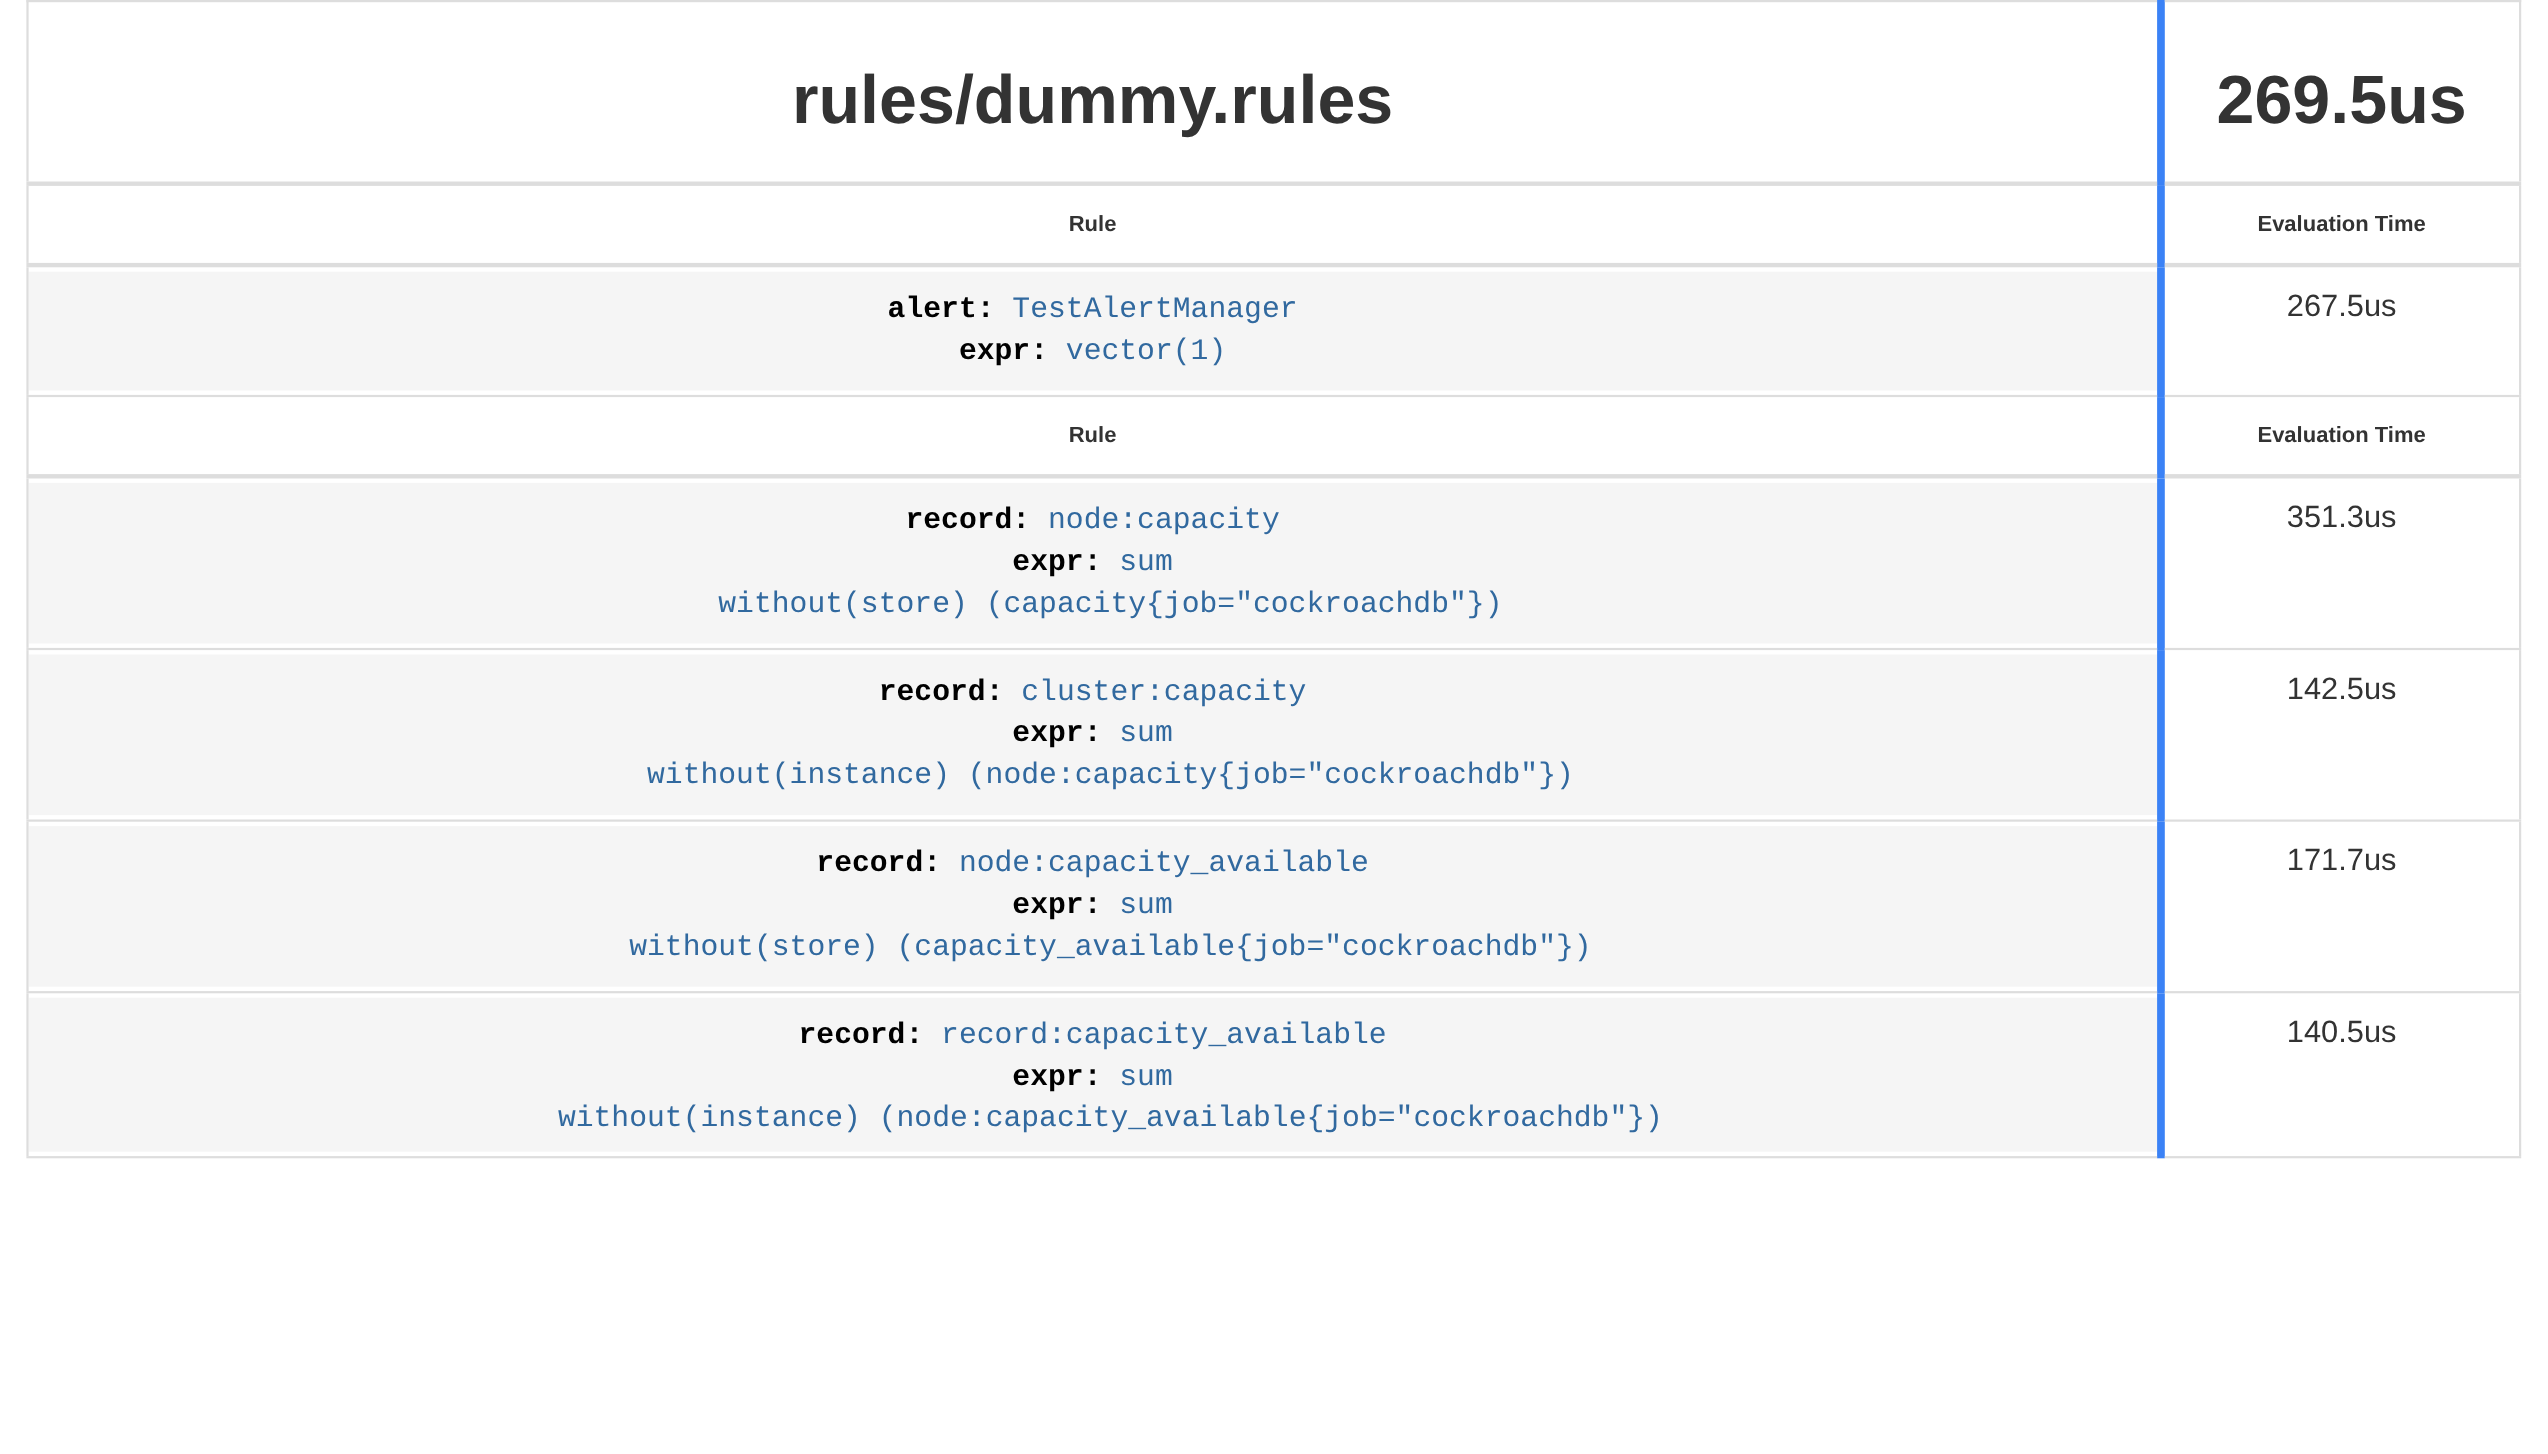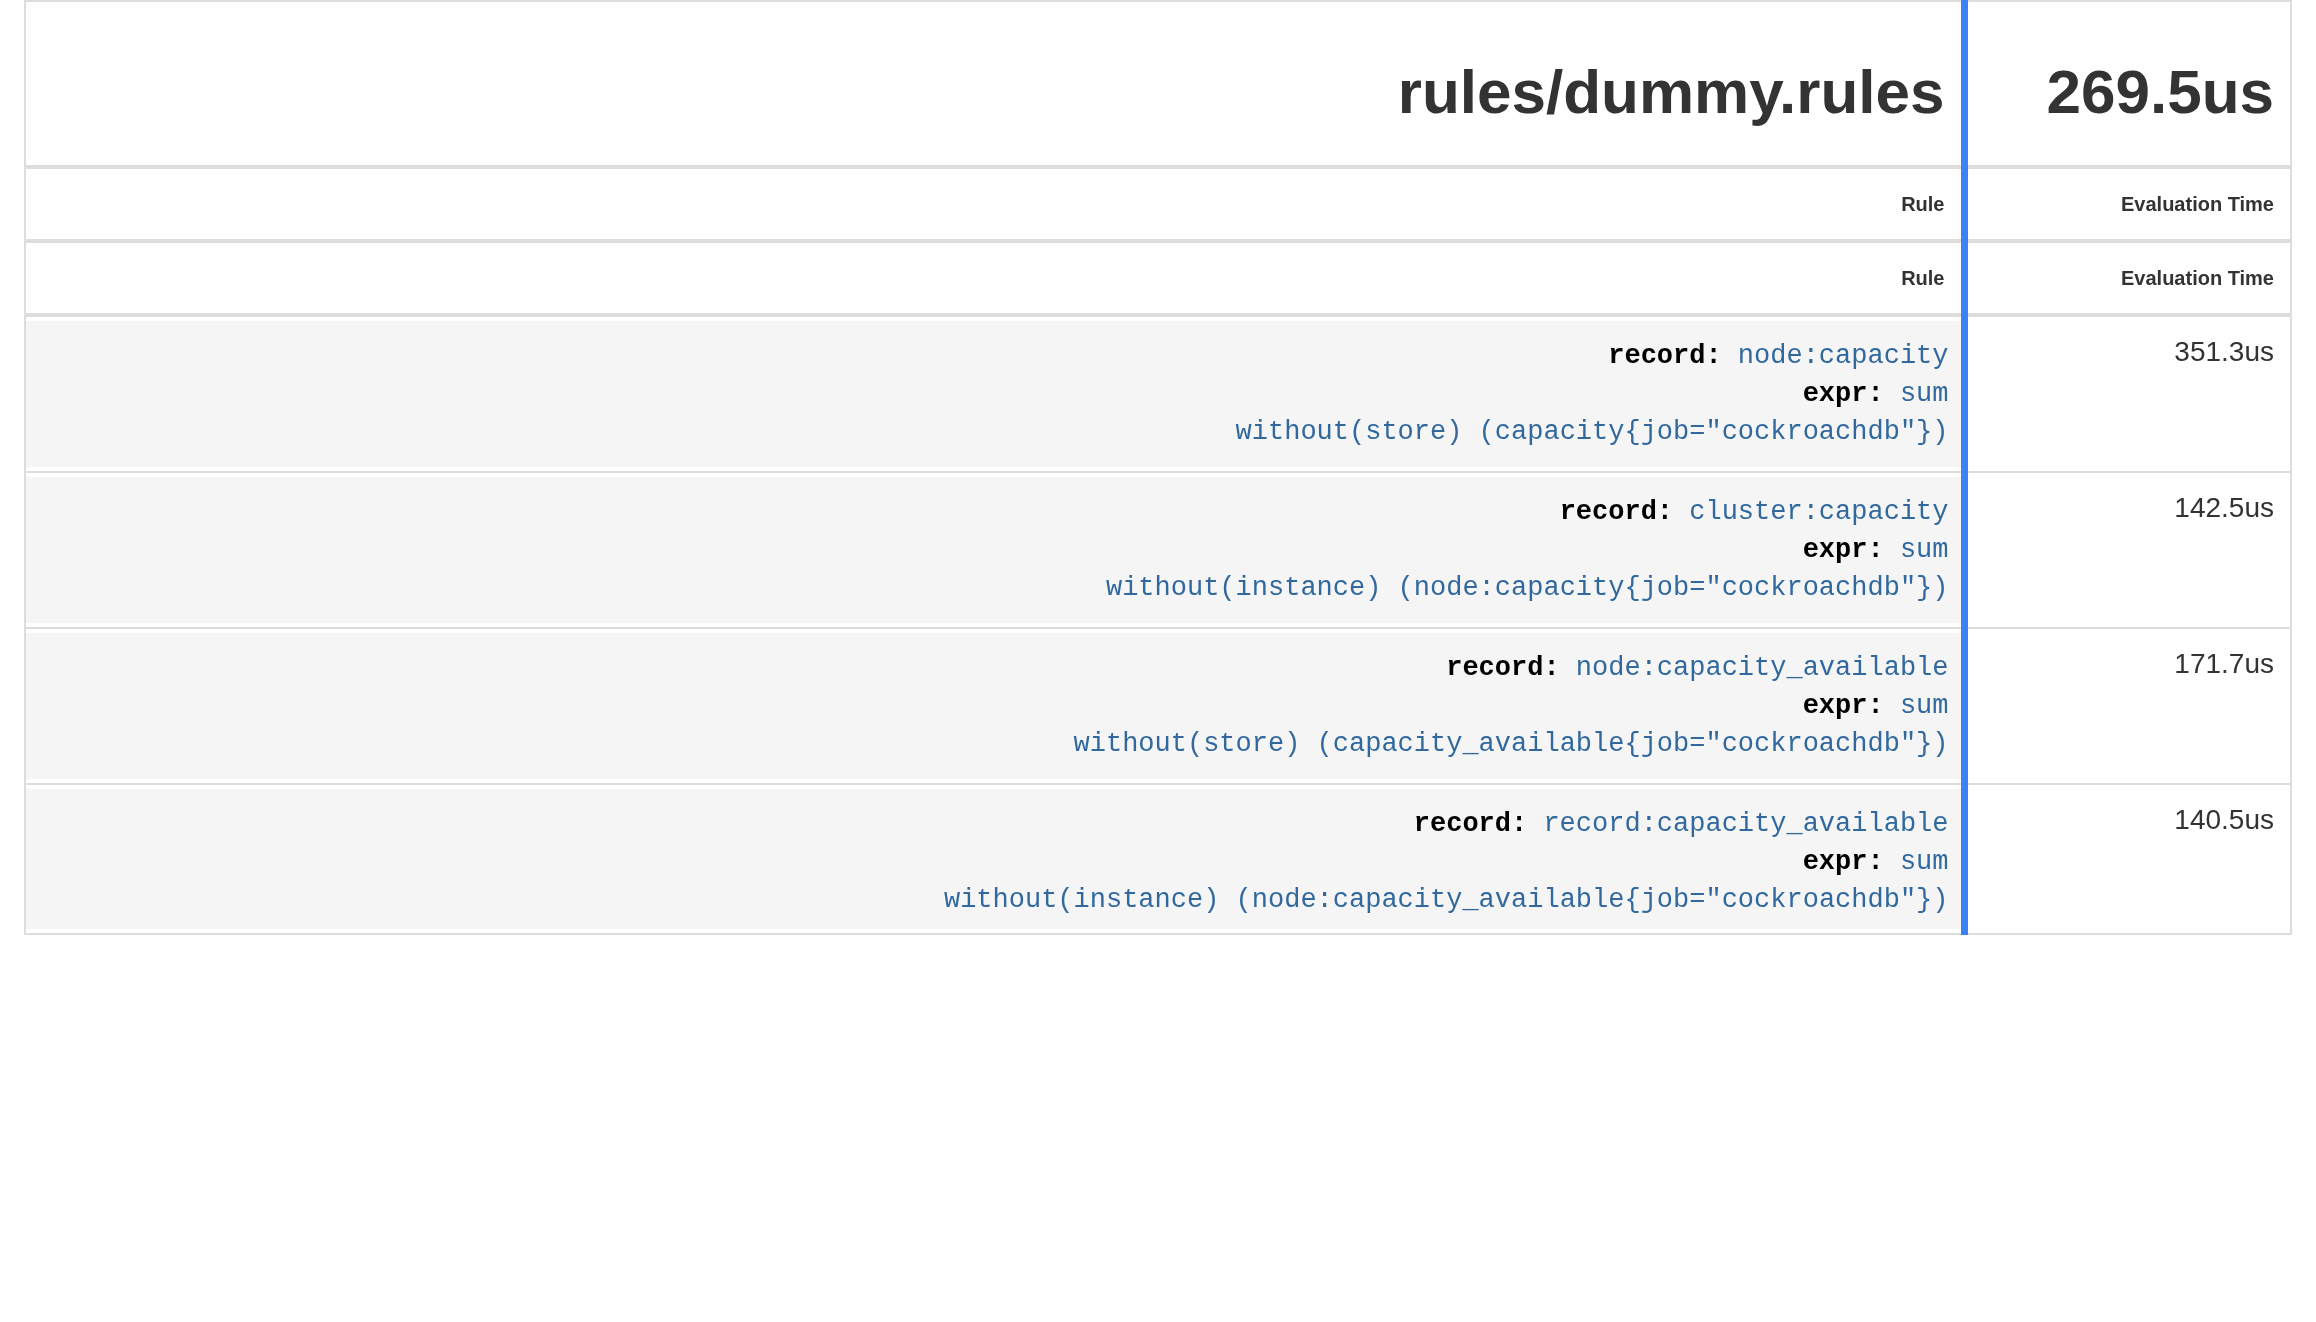--- a/index.html
+++ b/index.html
@@ -24,21 +24,21 @@
   }
   table.rules-table {
     width: 100%;
     border-collapse: collapse;
     table-layout: fixed;
     border: 2px solid #dddddd;
   }
   col.rule-col-w { width: auto; }
   col.eval-col-w { width: 327px; }
 
-  th, td { text-align: right; vertical-align: top; }
+  th, td { text-align: center; vertical-align: top; }
 
   
   tr.group-header-row th {
     padding: 56px 16px 39px 16px;
     border-bottom: 4px solid #dddddd;
     background: #ffffff;
   }
   .group-title, .group-eval {
     font-size: 62px;
     line-height: 68px;
@@ -115,20 +115,29 @@
         <h2 class="group-title">rules/dummy.rules</h2>
       </th>
       <th class="eval-col">
         <h2 class="group-eval">269.5us</h2>
       </th>
     </tr>
     <tr class="cols-header-row">
       <th>Rule</th>
       <th class="eval-col">Evaluation Time</th>
     </tr>
+    <tr class="rule-row">
+      <td class="rule-cell">
+        <div class="rule-code">
+          <div class="code-line"><span class="code-key">alert: </span><a href="#" class="code-link">TestAlertManager</a></div>
+          <div class="code-line"><span class="code-key">expr: </span><a href="#" class="code-link">vector(1)</a></div>
+        </div>
+      </td>
+      <td class="eval-col eval-value-cell">267.5us</td>
+    </tr>
 
     <tr class="cols-header-row">
       <th>Rule</th>
       <th class="eval-col">Evaluation Time</th>
     </tr>
     <tr class="rule-row">
       <td class="rule-cell">
         <div class="rule-code">
           <div class="code-line"><span class="code-key">record: </span><a href="#" class="code-link">node:capacity</a></div>
           <div class="code-line"><span class="code-key">expr: </span><a href="#" class="code-link">sum

